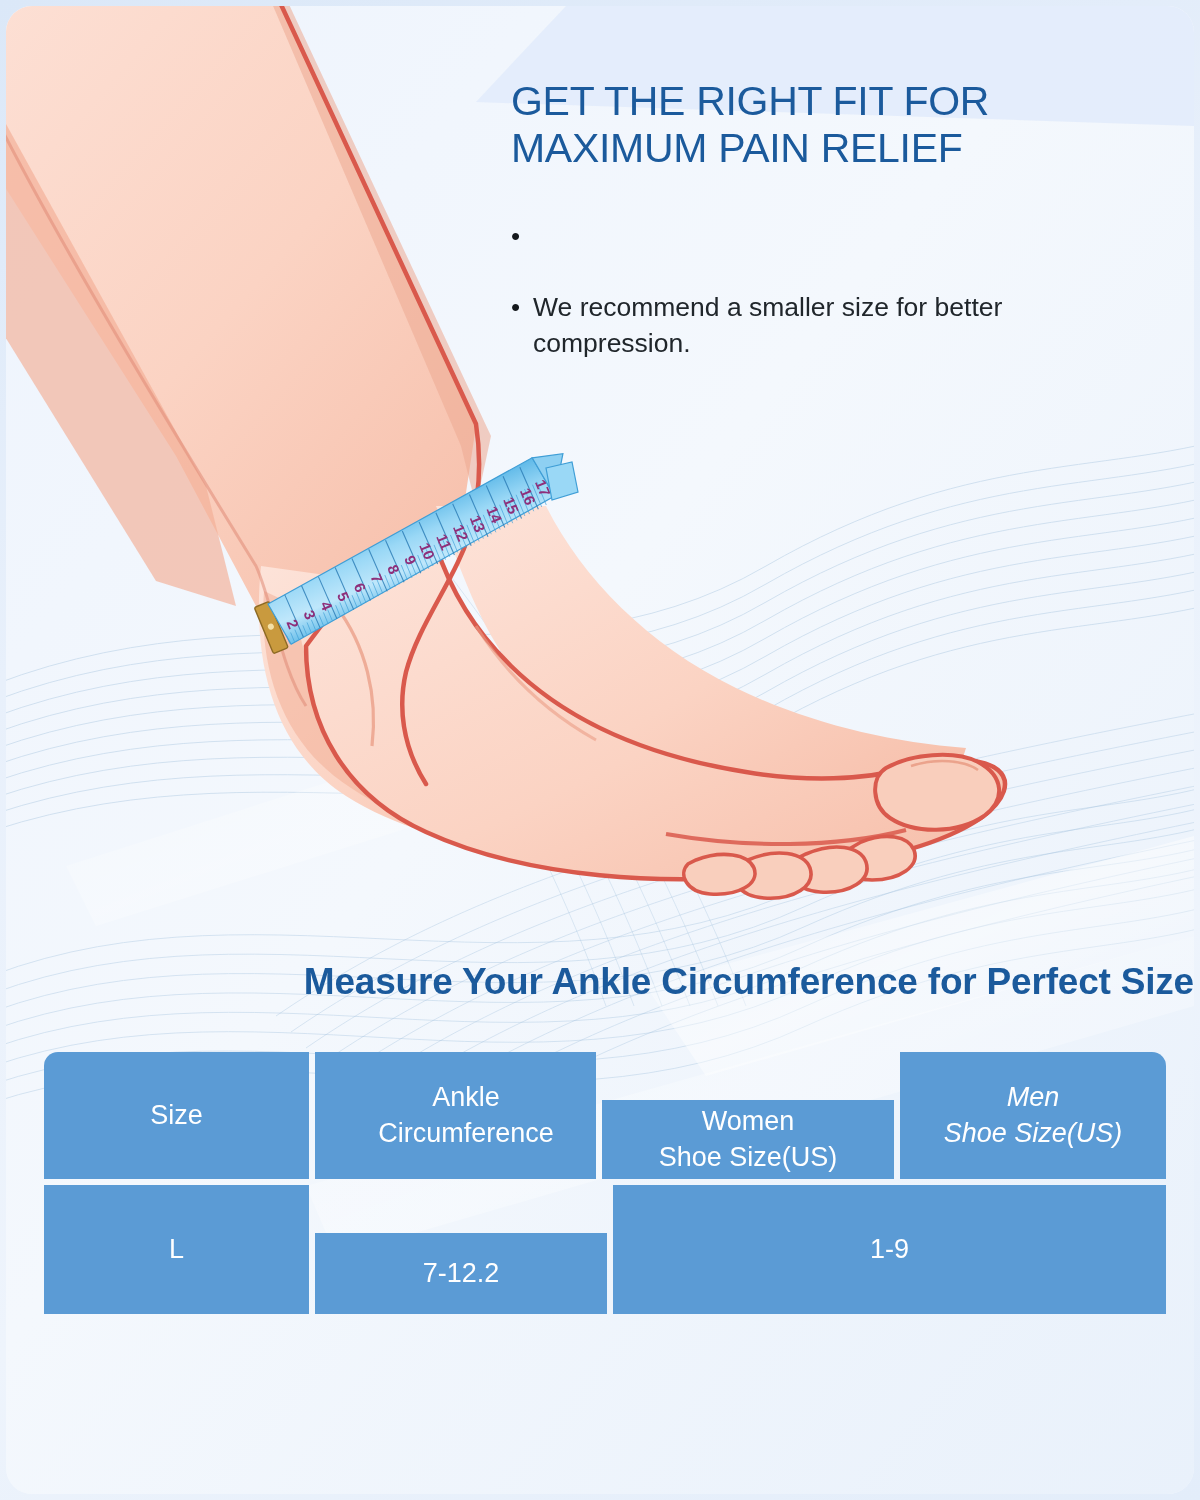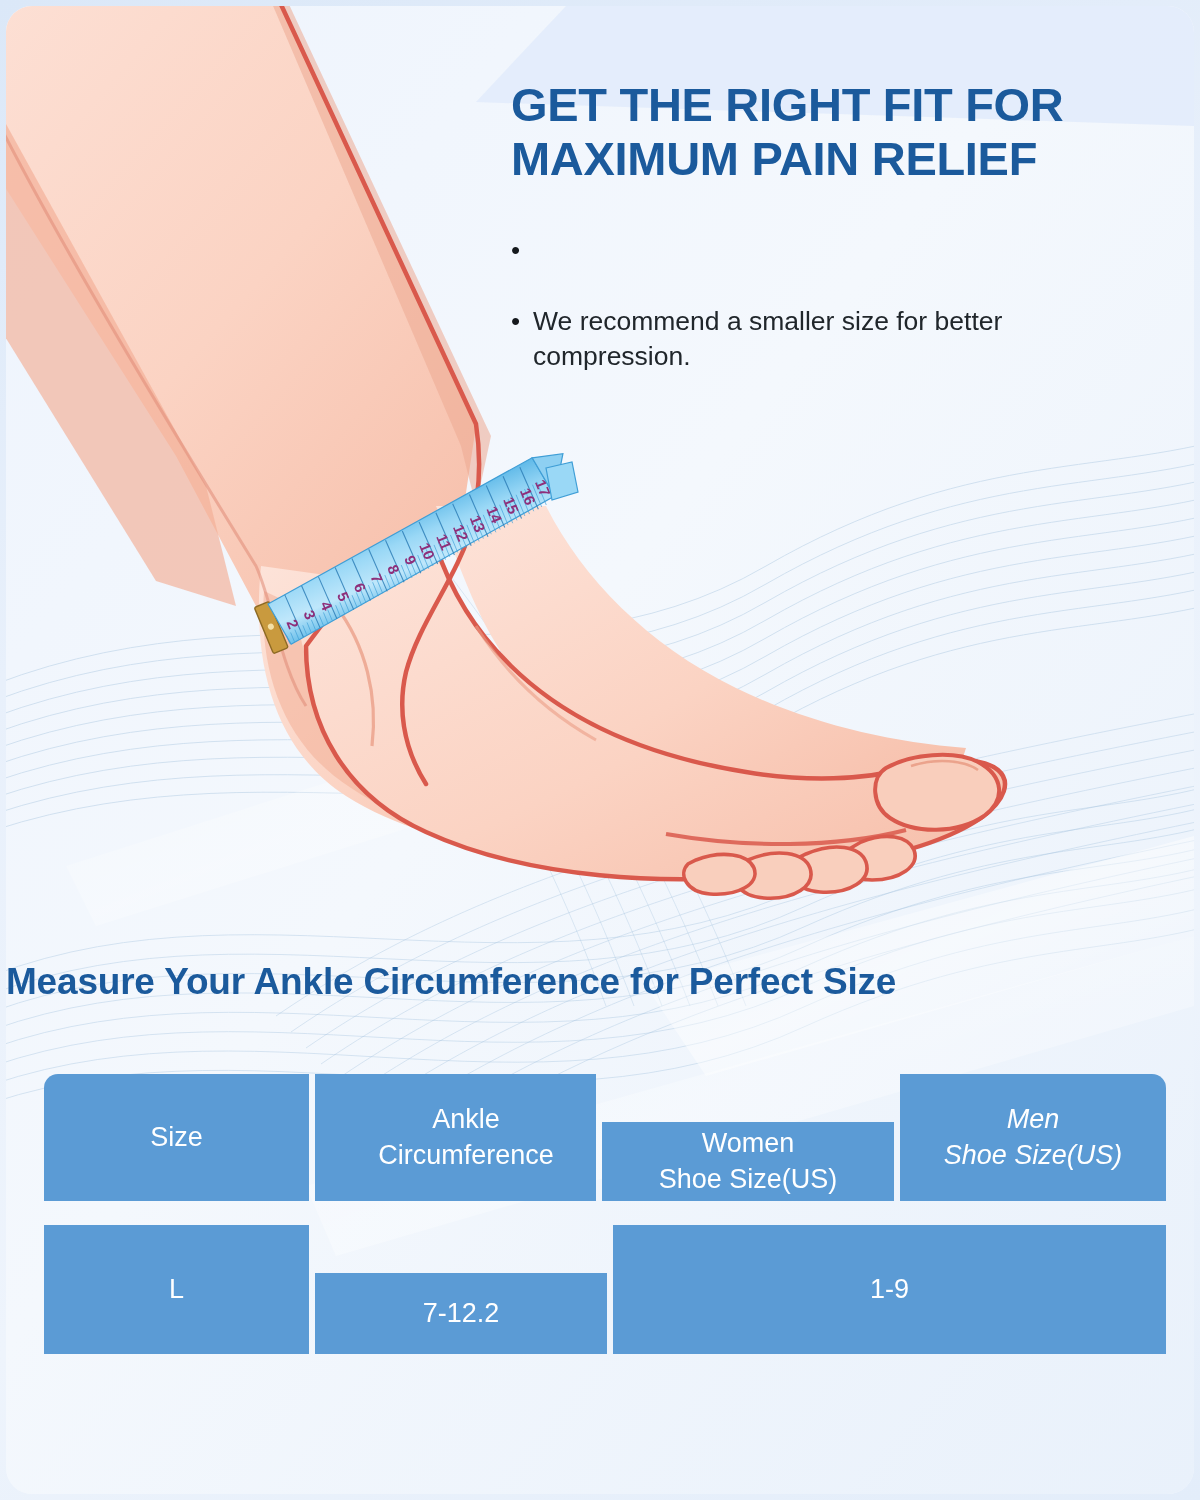--- a/index.html
+++ b/index.html
@@ -30,22 +30,22 @@
 
   
   #illus { position:absolute; left:0; top:0; width:1200px; height:950px; }
 
   
   #textcol {
     position:absolute;
     left:505px; top:72px; width:650px;
   }
   #headline {
-    font-size:47px;
-    font-weight:bold;
+    font-size:41px;
+    font-weight:normal;
     line-height:1.14;
     color:#1b5a9c;
     letter-spacing:-0.3px;
     white-space:pre-line;
   }
   #bullets { margin-top:48px; }
   .bullet {
     display:flex;
     align-items:flex-start;
     margin-bottom:36px;
@@ -60,34 +60,34 @@
     font-size:26px;
     line-height:1.34;
     color:#15191d;
   }
   .bullet .btext { flex:1 1 auto; max-width:560px; }
 
   
   #section-title {
     position:absolute;
     left:0; right:0; top:955px;
-    text-align:left;
+    text-align:right;
     font-size:37px;
     font-weight:bold;
     color:#1b5a9c;
     letter-spacing:-0.2px;
   }
 
   
   #table {
     position:absolute;
-    left:38px; top:1068px;
+    left:38px; top:1046px;
     width:1122px; height:396px;
     display:flex; flex-direction:column;
-    gap:24px;
+    gap:6px;
   }
   .trow { display:flex; gap:6px; flex:0 0 auto; }
   .trow.head { height:127px; }
   .trow.body { height:129px; }
   .cell {
     background:#5b9bd5;
     color:#ffffff;
     display:flex;
     align-items:center;
     justify-content:center;

